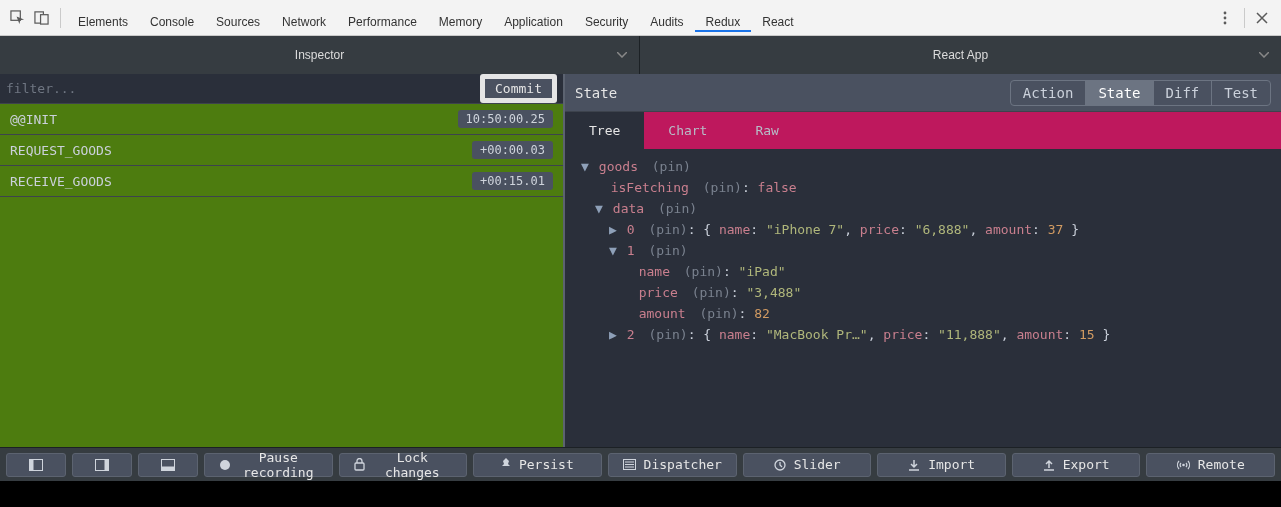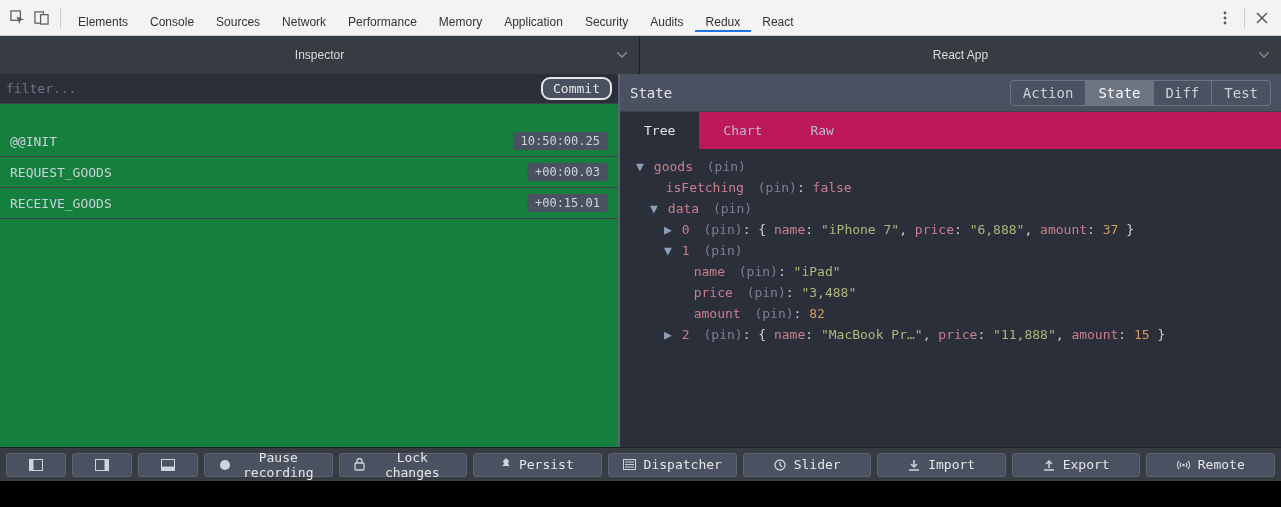--- a/index.html
+++ b/index.html
@@ -15,31 +15,31 @@
 
 
 .sub-header { height: 38px; display: flex; background: #363c41; }
 .sub-tab { position: relative; display: flex; align-items: center; justify-content: center; color: #dcdcdc; }
 .sub-tab.left { width: 640px; border-right: 1px solid #1c2125; }
 .sub-tab.right { flex: 1; }
 .sub-tab .chev { position: absolute; right: 12px; top: 50%; transform: translateY(-50%); color: #888; }
 
 
 .main { display: flex; height: calc(507px - 36px - 38px - 34px - 26px); background: #2a2f3a; }
-.left-pane { width: 620px; display: flex; flex-direction: column; border-right: 2px solid #5c6370; background: #15803d; }
+.left-pane { width: 565px; display: flex; flex-direction: column; border-right: 2px solid #5c6370; background: #4d7c0f; }
 .right-pane { flex: 1; display: flex; flex-direction: column; background: #2a2f3a; }
 
 
 .filter-row { display: flex; align-items: center; height: 30px; background: #2a2f3a; border-bottom: 1px solid #3d434d; padding: 0 6px; gap: 6px; }
 .filter-input { flex: 1; background: transparent; border: none; color: #cbd1db; outline: none; font-family: Menlo, Consolas, monospace; font-size: 13px; }
 .filter-input::placeholder { color: #6f7682; }
-.commit-btn { background: #4a5160; border: 2px solid #e5e5e5; color: #e6e6e6; padding: 2px 10px; border-radius: 9px; font-family: Menlo, Consolas, monospace; font-size: 13px; }
-
-
-.action-list { flex: 1; overflow: auto; margin-top: 22px; }
+.commit-btn { background: #4a5160; border: 5px solid #e5e5e5; color: #e6e6e6; padding: 2px 10px; border-radius: 3px; font-family: Menlo, Consolas, monospace; font-size: 13px; }
+
+
+.action-list { flex: 1; overflow: auto; }
 .action-row { display: flex; align-items: center; justify-content: space-between; height: 31px; padding: 0 10px; border-bottom: 1px solid #3d434d; color: #cbd1db; font-family: Menlo, Consolas, monospace; font-size: 13px; }
 .action-row .ts { background: #4a5160; color: #cfd4dc; padding: 2px 8px; border-radius: 3px; font-size: 12px; }
 
 
 .state-header { height: 38px; display: flex; align-items: center; padding: 0 10px; background: #4a5160; border-bottom: 1px solid #3d434d; color: #e6e6e6; font-family: Menlo, Consolas, monospace; font-size: 14px; }
 .state-header .title { flex: 1; }
 .state-tabs { display: flex; border: 1px solid #6c7482; border-radius: 4px; overflow: hidden; }
 .state-tab { padding: 4px 12px; color: #cbd1db; border-right: 1px solid #6c7482; }
 .state-tab:last-child { border-right: none; }
 .state-tab.active { background: #6c7482; color: #fff; }

